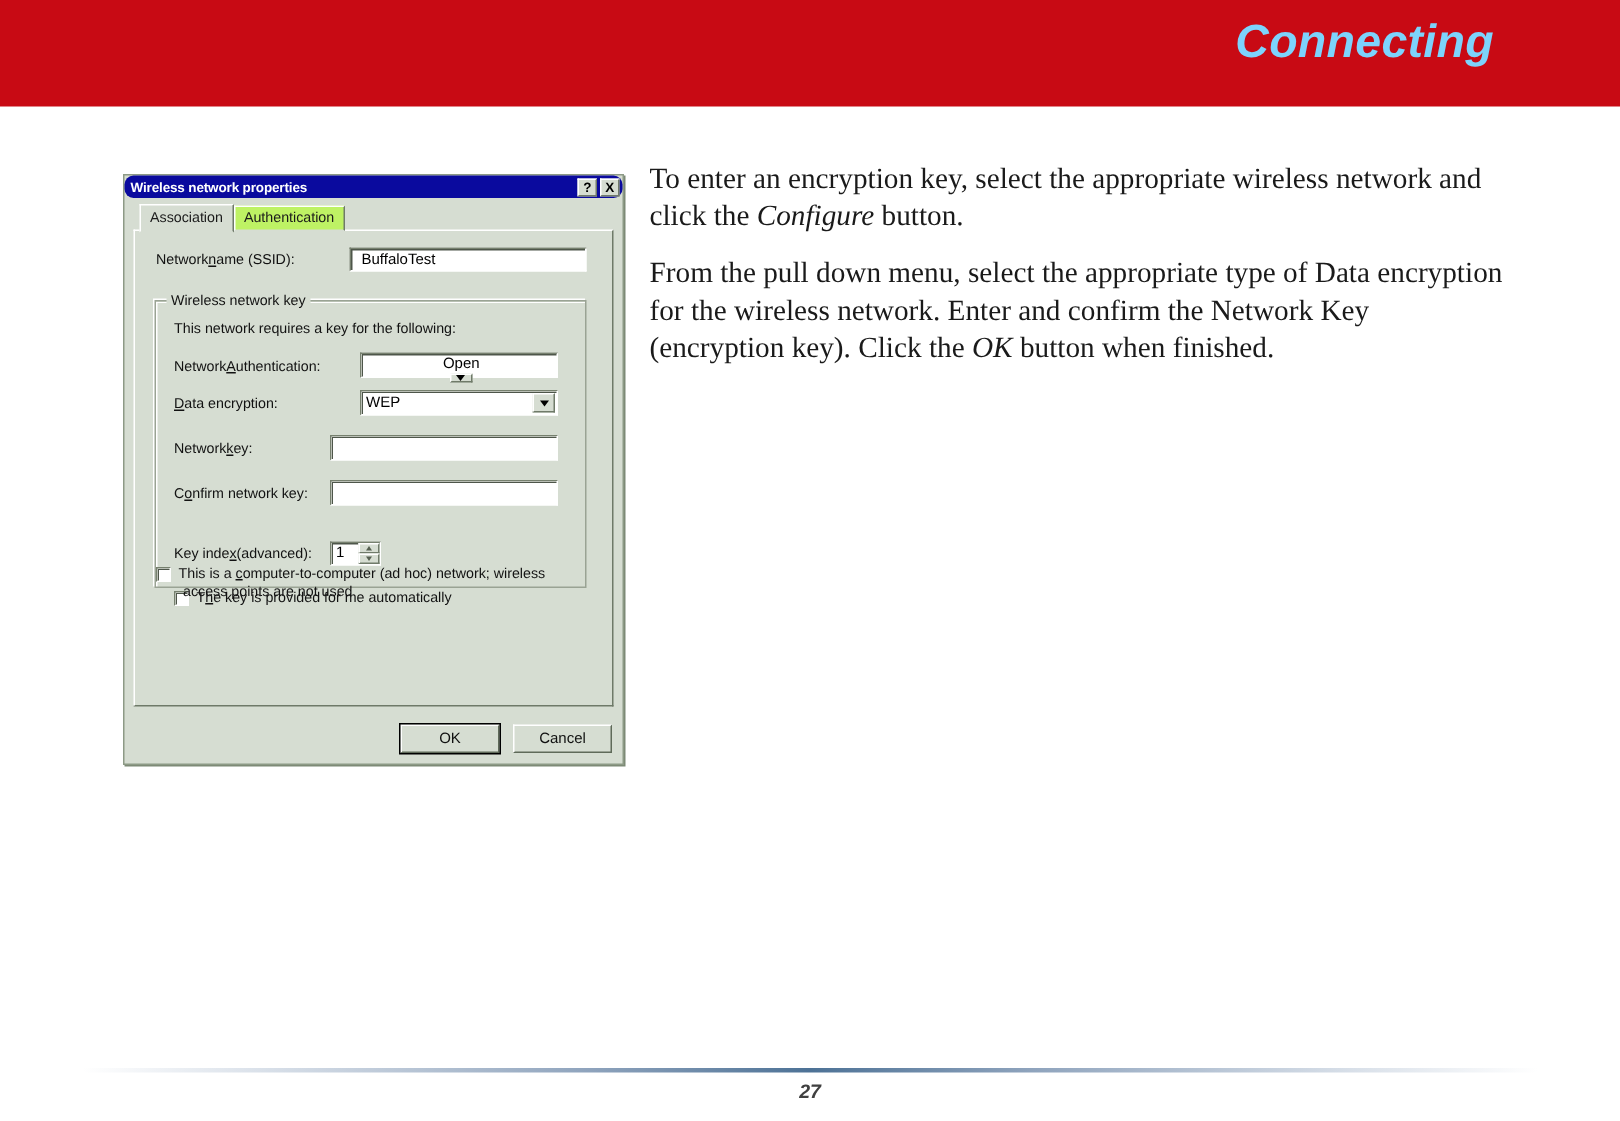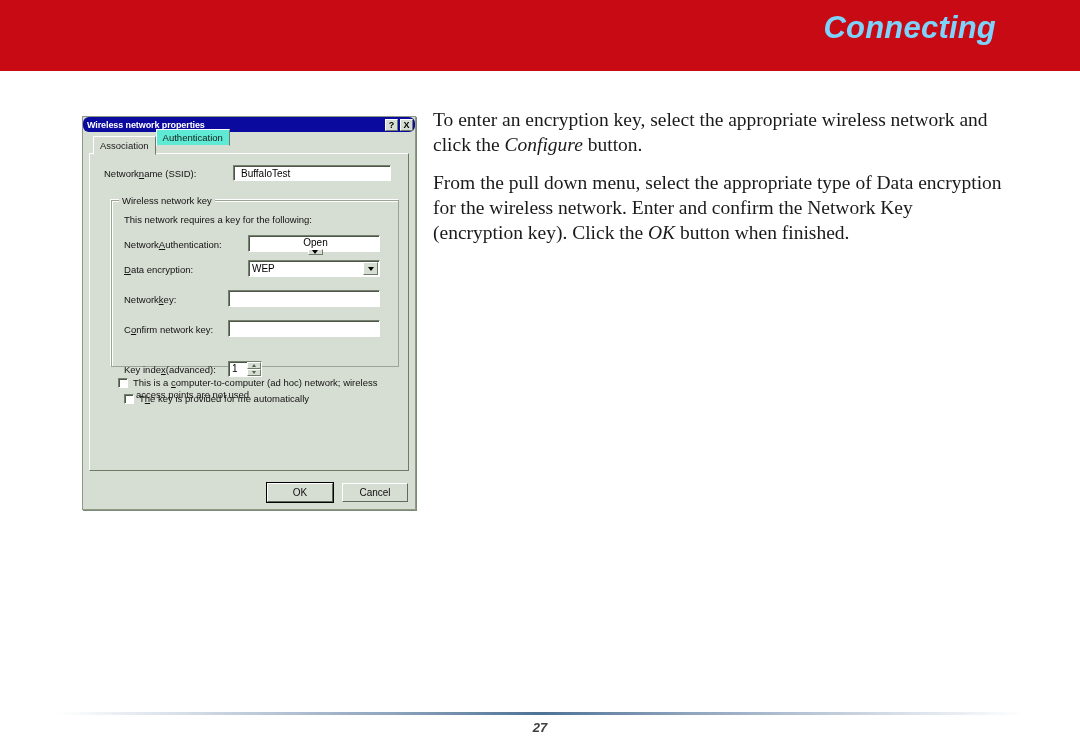--- a/index.html
+++ b/index.html
@@ -124,22 +124,22 @@
     box-sizing: border-box;
     color: #1a1a1a;
   }
   .tab.active {
     z-index: 3;
     padding-top: 3px;
     padding-bottom: 3px;
     margin-bottom: -1px;
   }
   .tab.inactive {
-    margin-bottom: 8px;
-    background: #5eead4;
+    margin-bottom: 0px;
+    background: #bef264;
     z-index: 1;
   }
 
   .tab-panel {
     border: 1px solid;
     border-color: #ffffff #6f7a69 #6f7a69 #ffffff;
     background: #d6ddd2;
     height: 318px;
     position: relative;
     margin-top: -1px;
@@ -366,21 +366,21 @@
 
     <div class="tab-panel">
 
       <div class="row" style="left:14px; top:14px;">
         <span class="lbl">Network </span>
           <span class="lbl u">n</span>
           <span class="lbl">ame (SSID):</span>
       </div>
       <div class="textbox" style="position:absolute; left:143px; top:11px; width:158px; height:16px;">BuffaloTest</div>
 
-      <div class="groupbox" style="left:21px; top:46px; width:288px; height:167px;">
+      <div class="groupbox" style="left:13px; top:46px; width:288px; height:192px;">
         <div class="group-title">Wireless network key</div>
 
         <div class="row" style="left:12px; top:13px;">This network requires a key for the following:</div>
 
         <div class="row" style="left:12px; top:38px;">
           <span class="lbl">Network </span>
             <span class="lbl u">A</span>
             <span class="lbl">uthentication:</span>
         </div>
         <div class="combo" style="position:absolute; left:136px; top:34px; width:132px; height:17px;flex-direction:column;">
@@ -431,21 +431,21 @@
               </span>
           </span>
         </div>
 
         <div class="row" style="left:12px; top:192px;">
           <span class="checkbox"></span>
           <span class="lbl"><span>T</span><span class="u">h</span><span>e key is provided for me automatically</span></span>
         </div>
       </div>
 
-      <div style="position:absolute; left:28px; top:223px; display:flex; align-items:flex-start;">
+      <div style="position:absolute; left:14px; top:223px; display:flex; align-items:flex-start;">
         <span class="checkbox" style="margin-top:1px;"></span>
         <span style="font-size:9.5px; line-height:12px; color:#121212;">
           <span>This is a </span><span class="u">c</span><span>omputer-to-computer (ad hoc) network; wireless</span><br>
           <span style="margin-left:3px; display:inline-block;">access points are not used</span>
         </span>
       </div>
 
     </div>
 
     <div class="btnrow">

